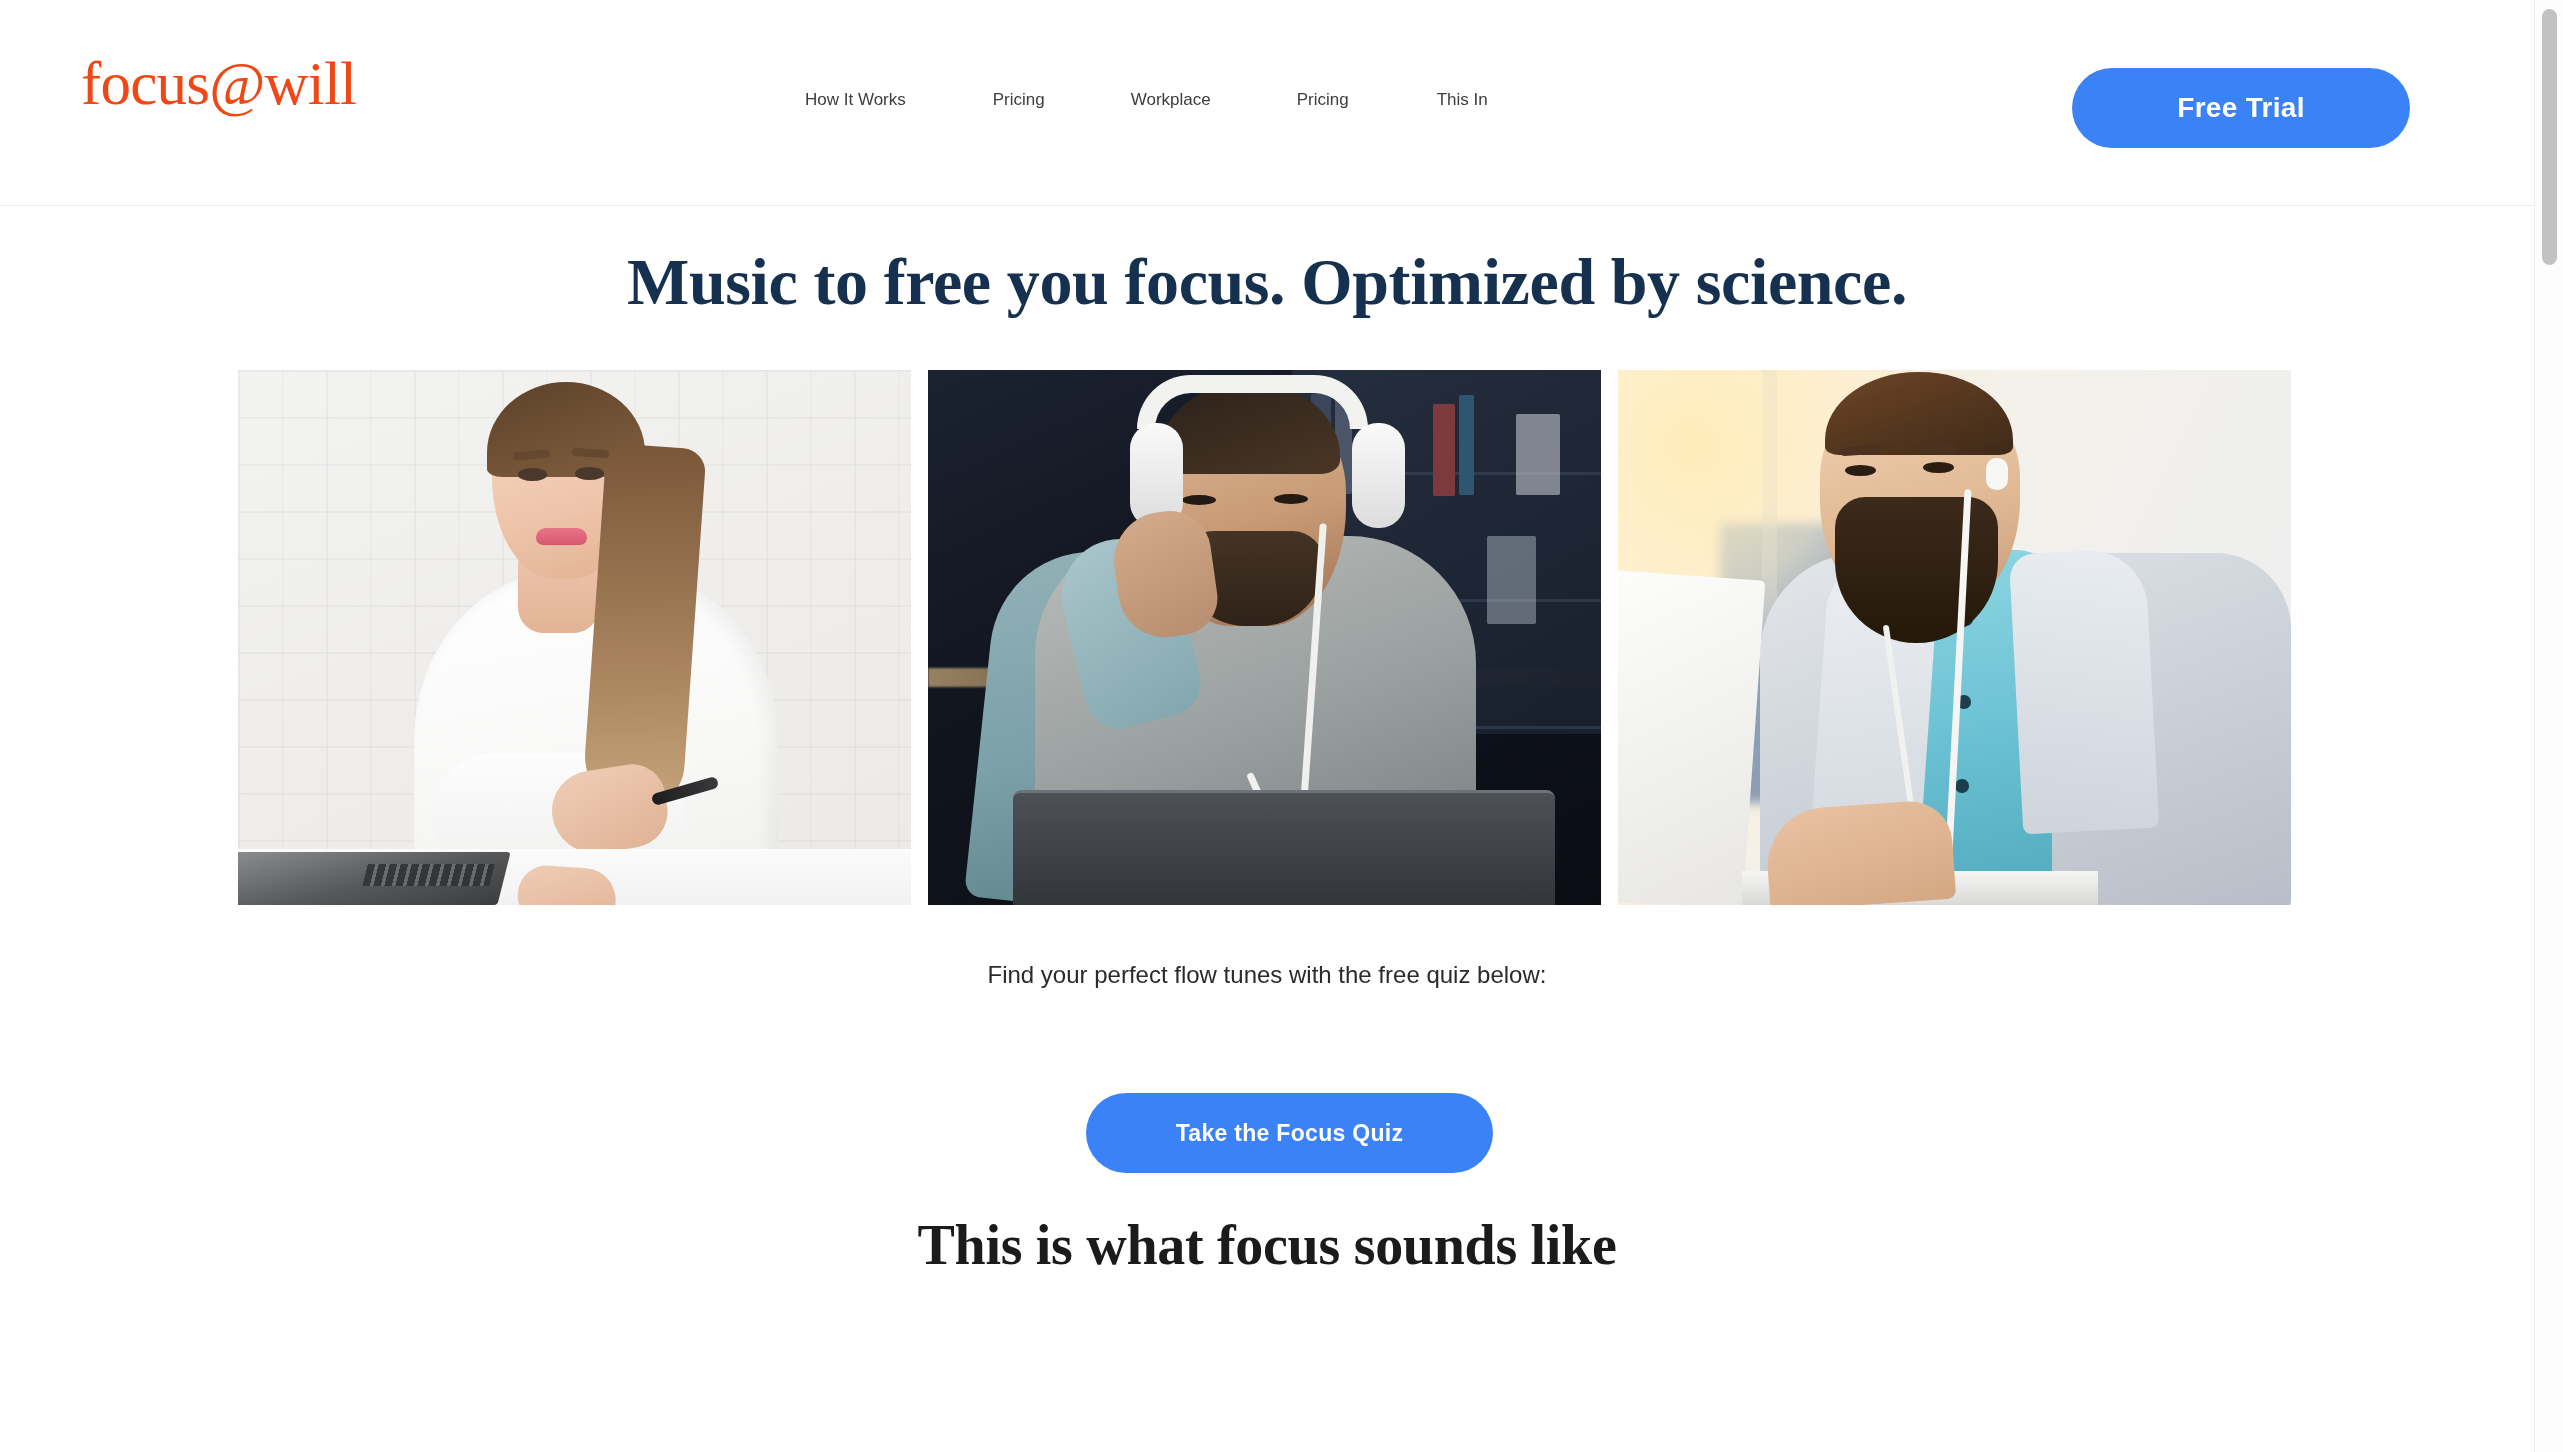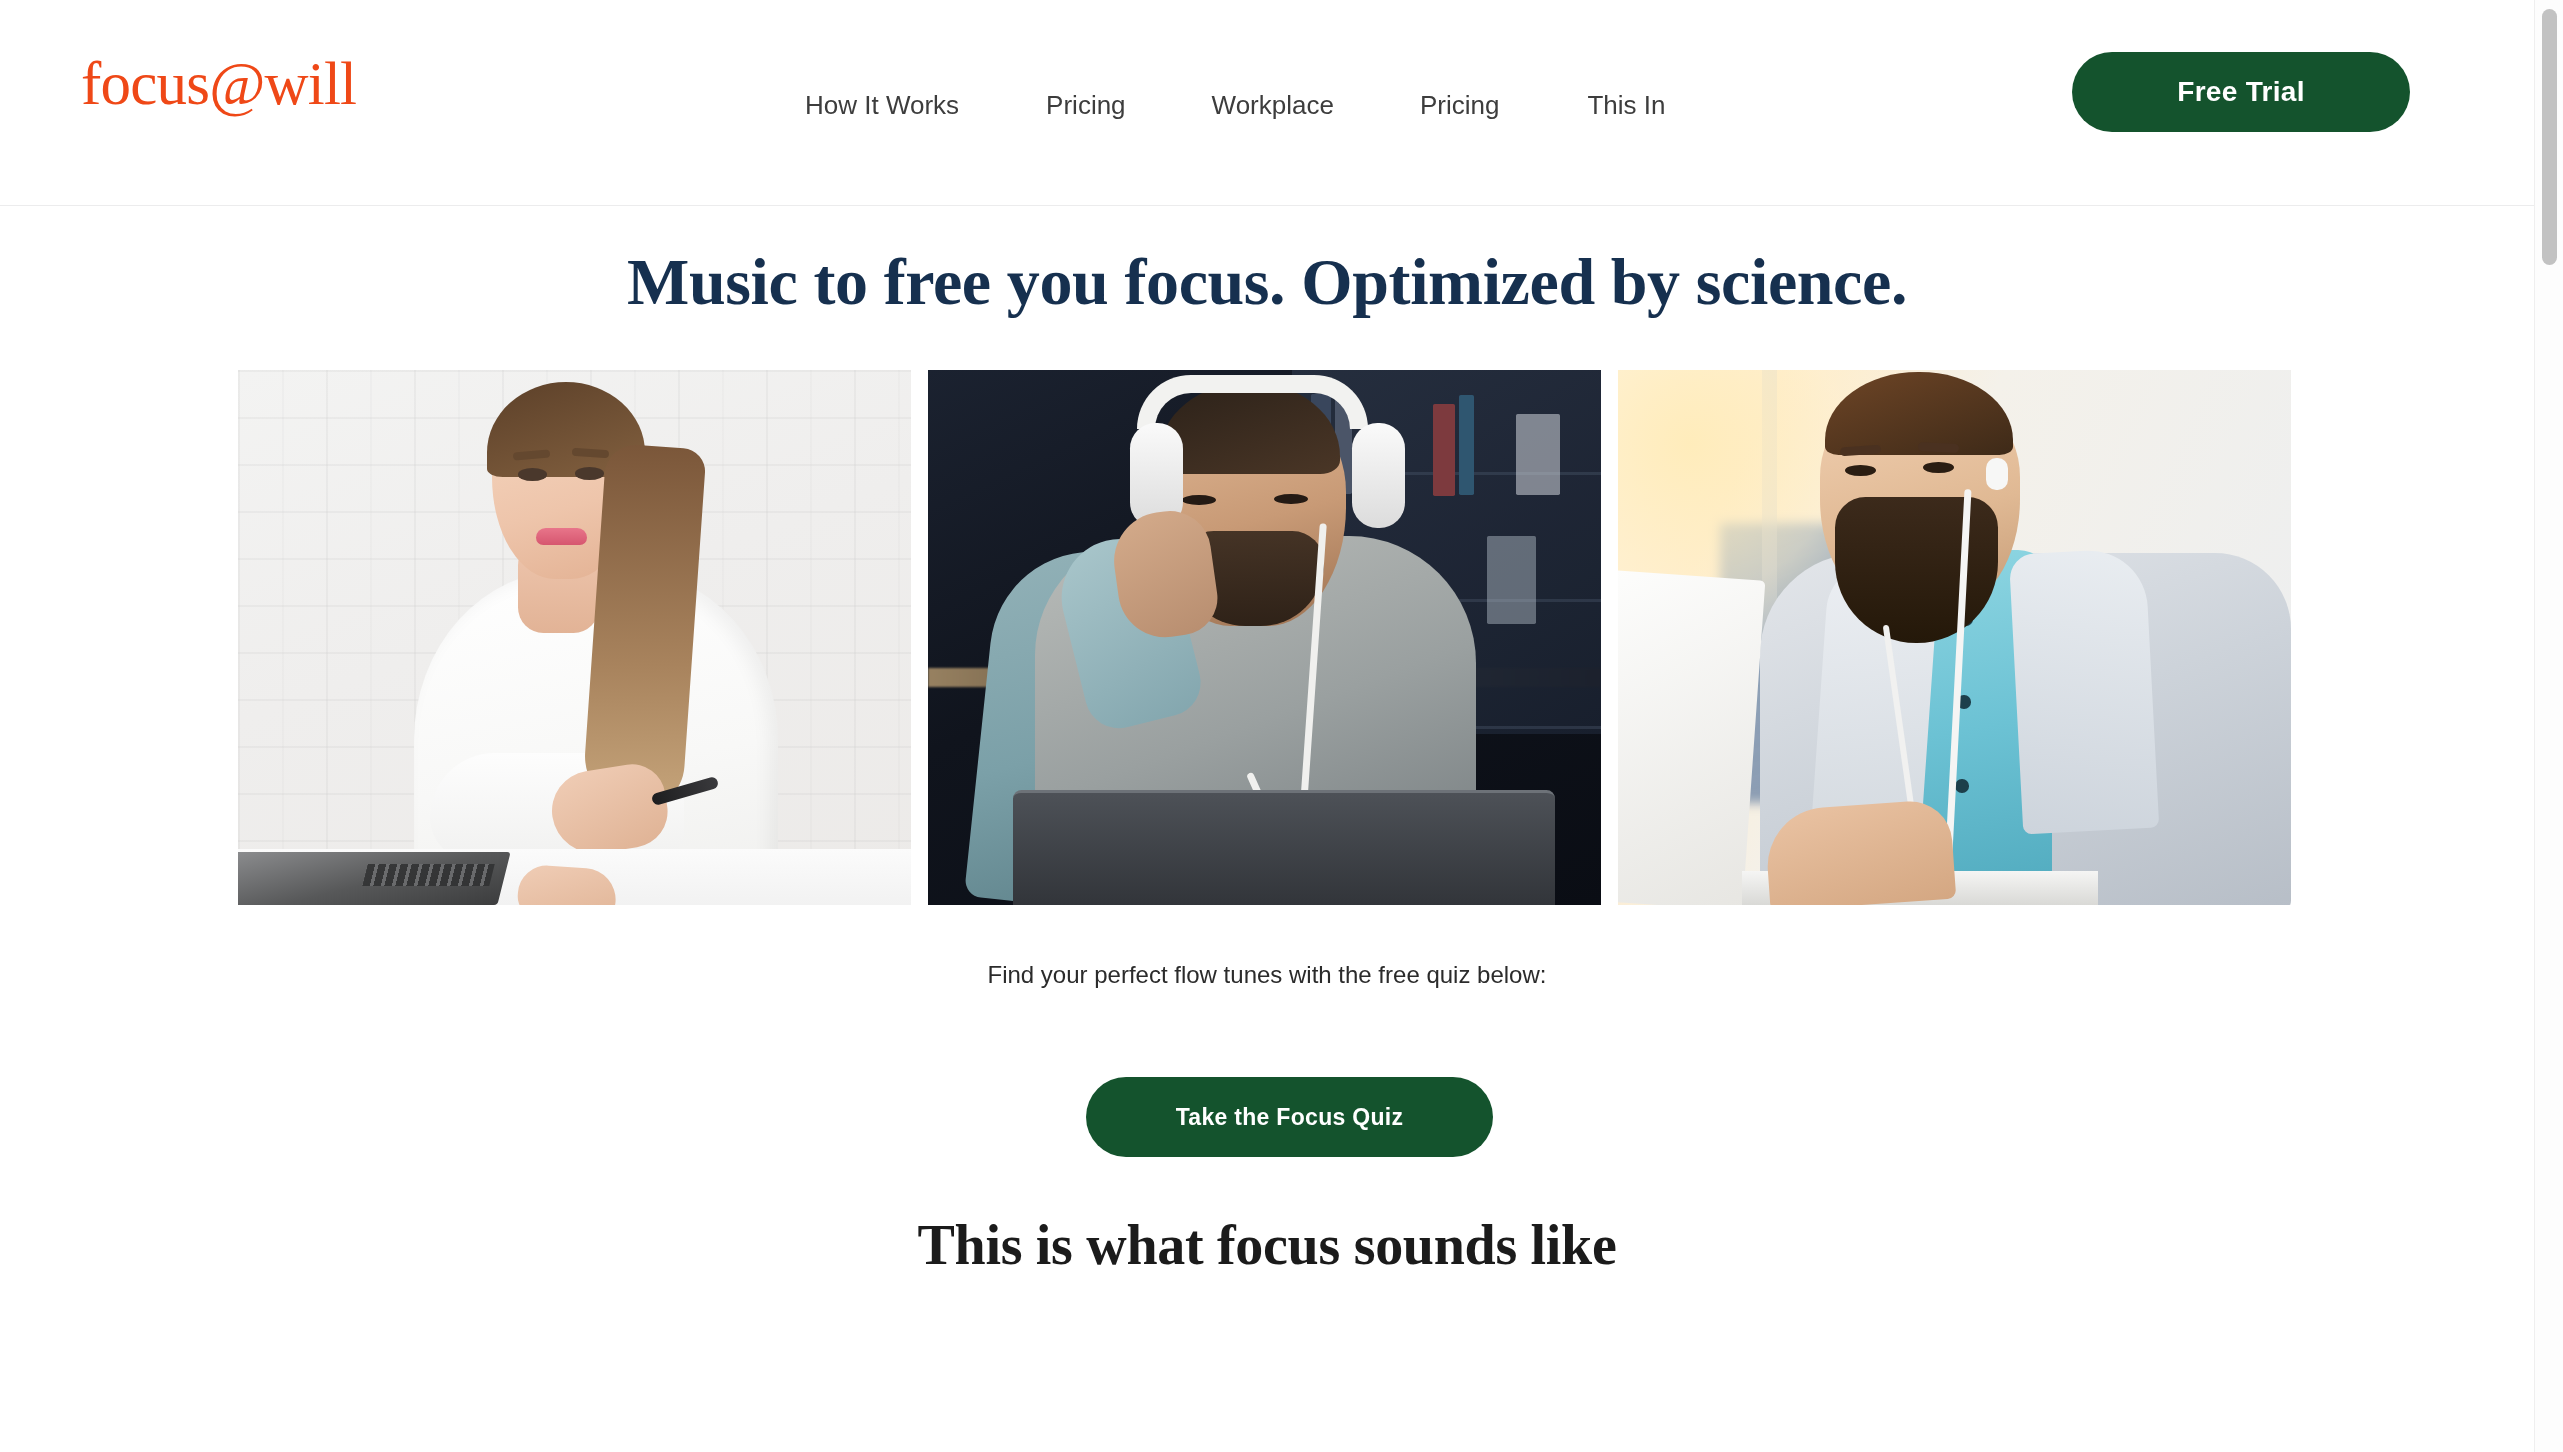--- a/index.html
+++ b/index.html
@@ -50,42 +50,43 @@
   }
   .nav {
     position: absolute;
     left: 805px;
     top: 85px;
     display: flex;
     align-items: center;
     gap: 0;
   }
   .nav-item {
-    font-size: 26px;
+    font-size: 17px;
     color: #3d3d3d;
     white-space: nowrap;
     cursor: pointer;
     padding: 5.1px 0;
   }
   .nav-sp-1 { width: 87px; }
   .nav-sp-2 { width: 86px; }
   .nav-sp-3 { width: 86px; }
   .nav-sp-4 { width: 88px; }
 
   .btn {
     display: inline-flex;
     align-items: center;
     justify-content: center;
-    background: #14532d;
+    background: #3b82f6;
     color: #ffffff;
     font-weight: bold;
     border: none;
     border-radius: 847px;
     cursor: pointer;
     font-family: "Liberation Sans", sans-serif;
+    margin-top: 16px;
   }
   .free-trial-btn {
     position: absolute;
     left: 2072px;
     top: 52px;
     width: 338px;
     height: 80px;
     font-size: 28px;
     letter-spacing: 0.3px;
   }

